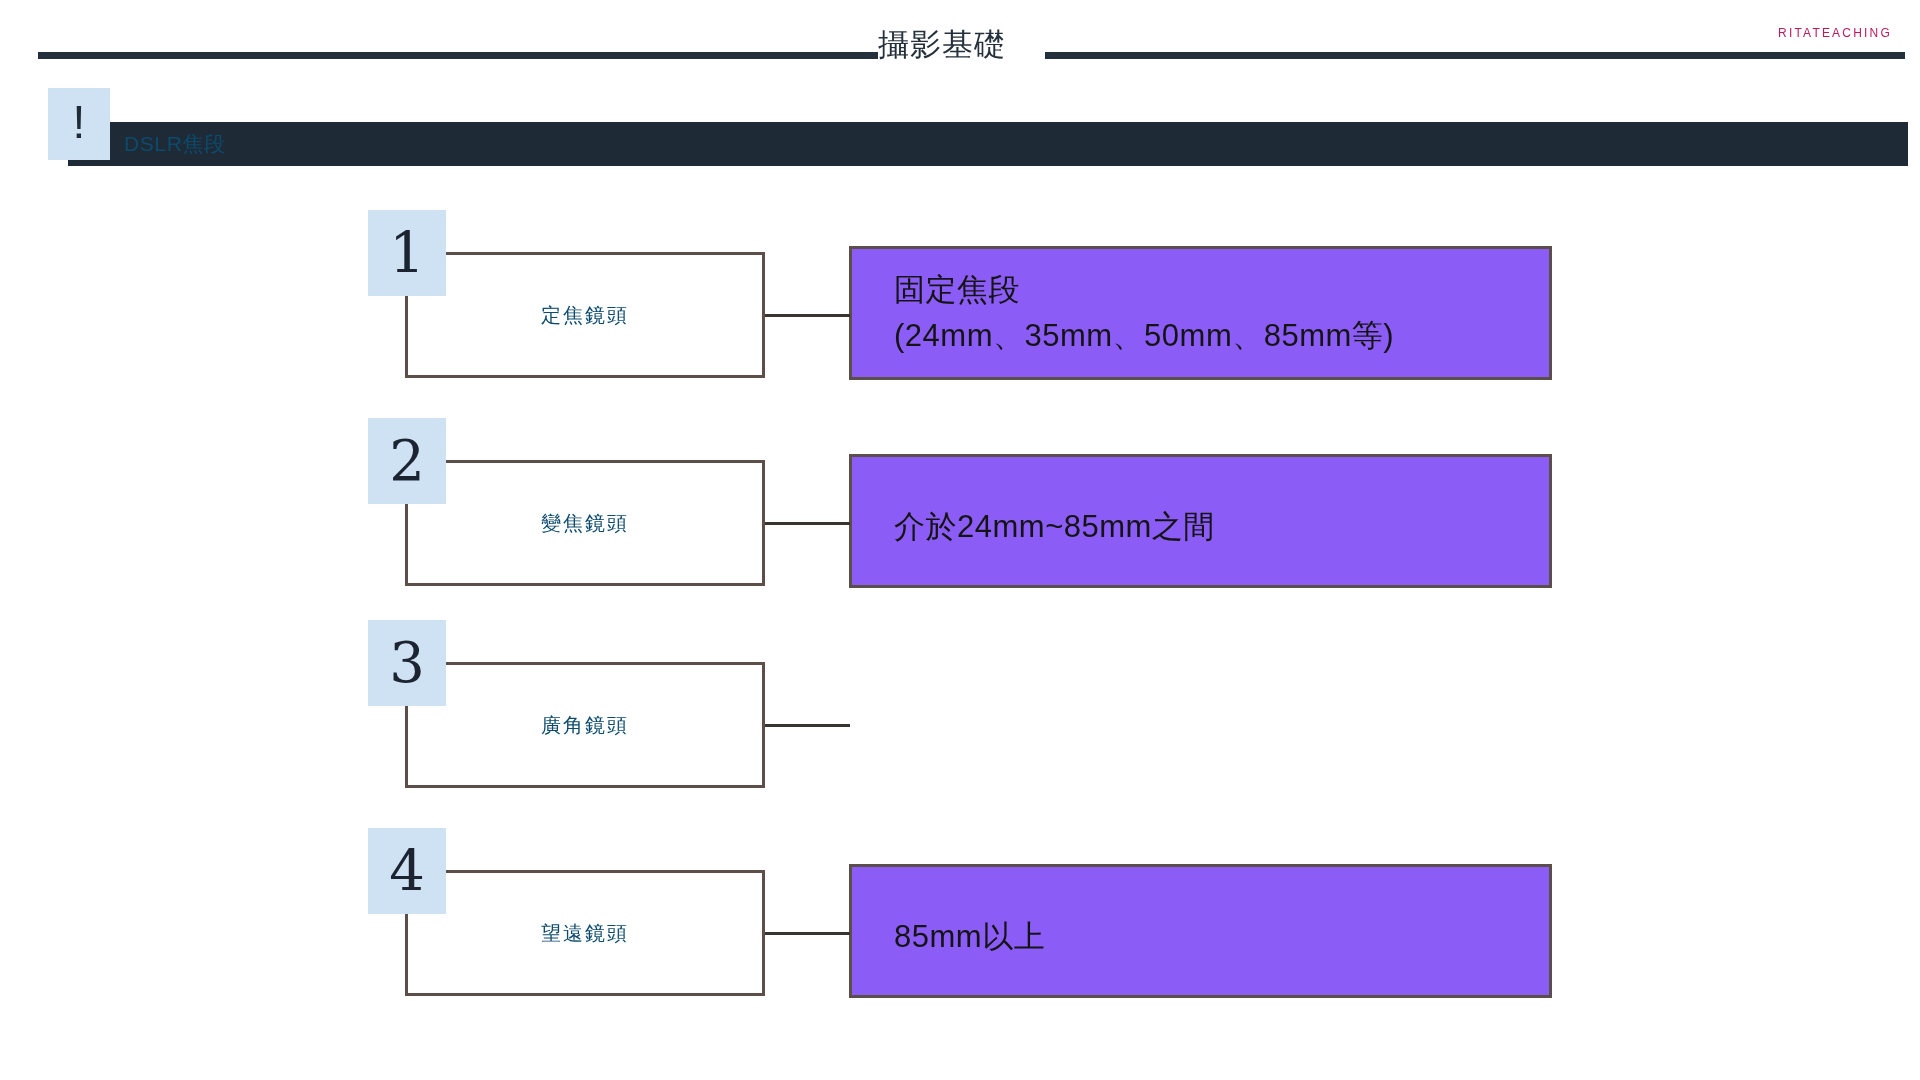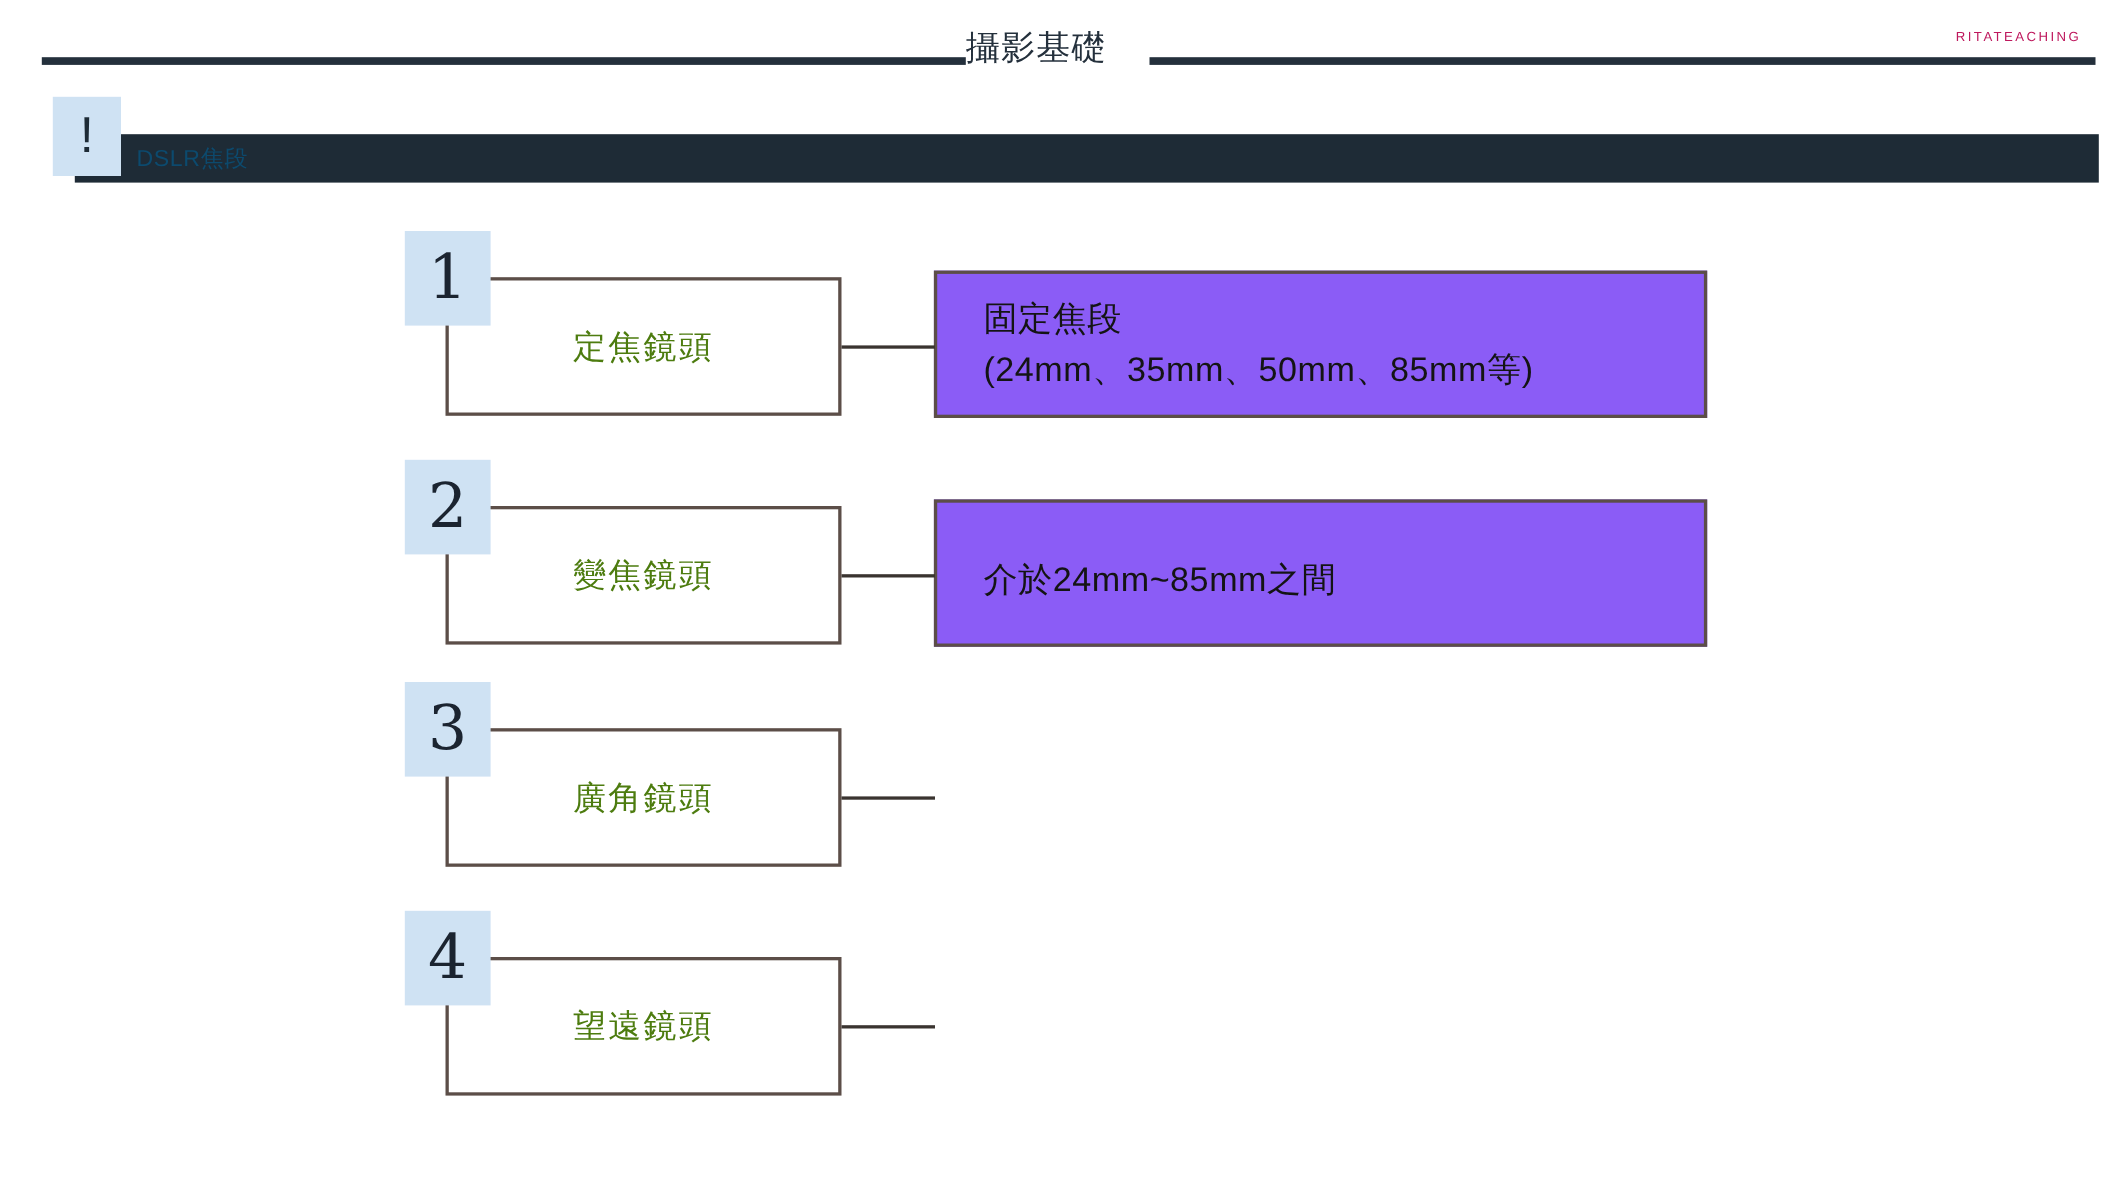--- a/index.html
+++ b/index.html
@@ -170,22 +170,22 @@
     height: 126px;
     border: 3px solid #5c4e48;
     box-sizing: border-box;
     background: #ffffff;
     display: flex;
     align-items: center;
     justify-content: center;
     z-index: 1;
   }
   .label-box-text {
-    font-size: 30px;
-    color: #4d7c0f;
+    font-size: 20px;
+    color: #0c4a6e;
     letter-spacing: 2px;
     white-space: nowrap;
   }
 
   
   .connector {
     position: absolute;
     left: 765px;
     top: 118px;
     width: 85px;
@@ -280,15 +280,18 @@
   </div>
 
   <div class="row row-4">
     <div class="num-badge">
       <div class="num-badge-text">4</div>
     </div>
     <div class="label-box">
       <div class="label-box-text">望遠鏡頭</div>
     </div>
     <div class="connector"></div>
+    <div class="detail-box single">
+      <div class="detail-line">85mm以上</div>
+    </div>
   </div>
 
 </div>
 
 </body></html>

